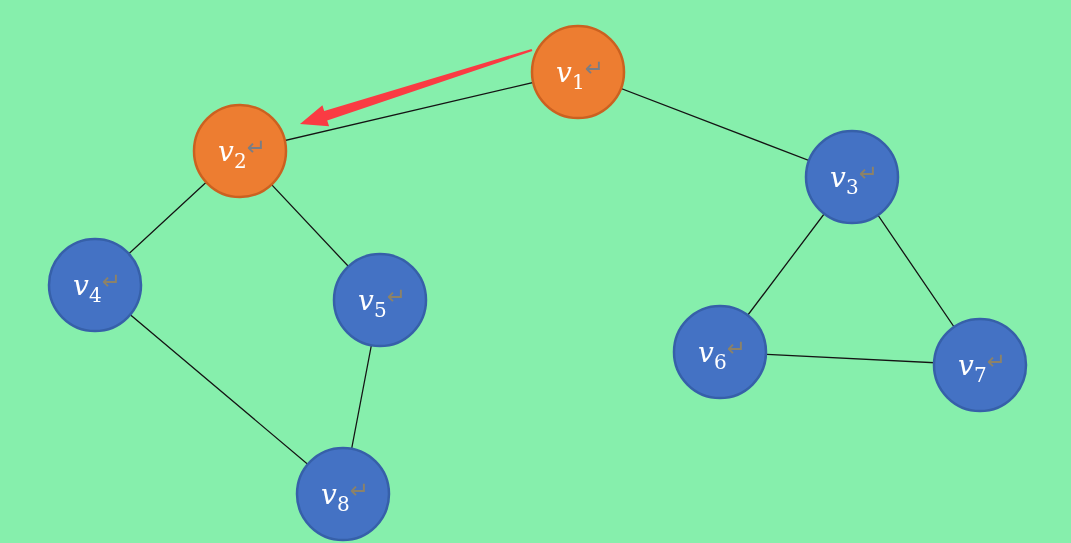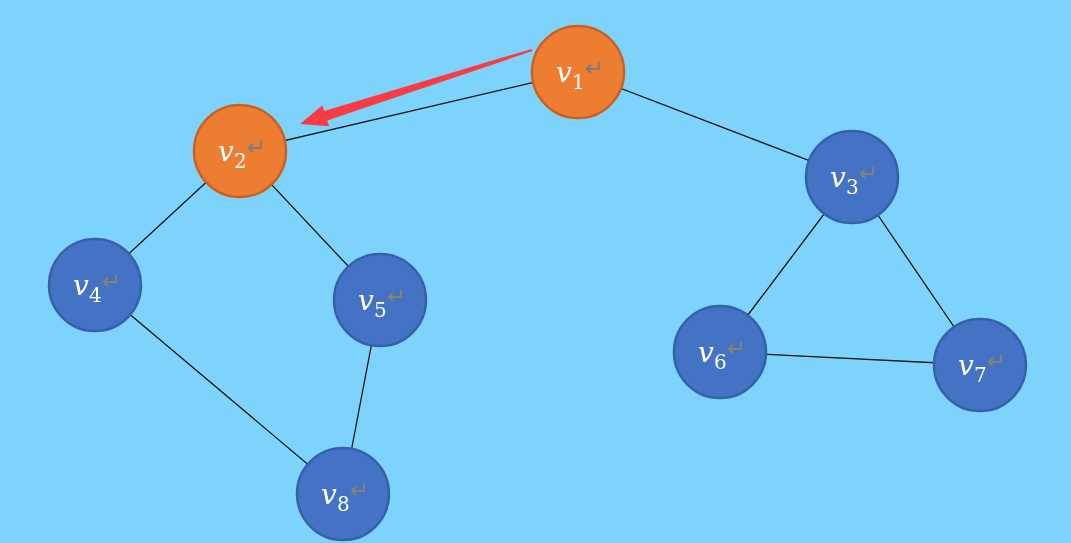--- a/index.html
+++ b/index.html
@@ -5,21 +5,21 @@
   html, body {
     margin: 0;
     padding: 0;
     background: #ffffff;
     font-family: "DejaVu Serif", serif;
   }
   .canvas {
     position: relative;
     width: 1071px;
     height: 543px;
-    background: #7dd3fc;
+    background: #86efac;
     overflow: hidden;
   }
   .canvas svg {
     position: absolute;
     left: 0;
     top: 0;
     width: 100%;
     height: 100%;
     display: block;
   }

